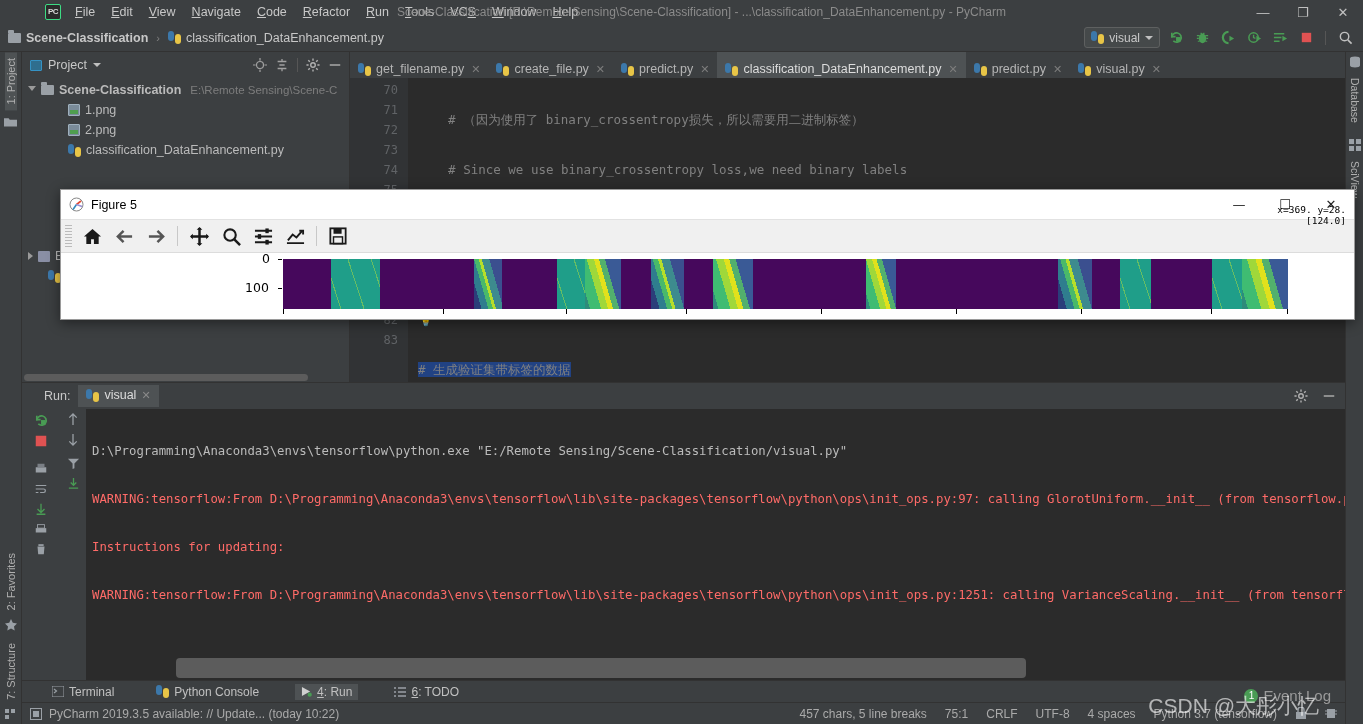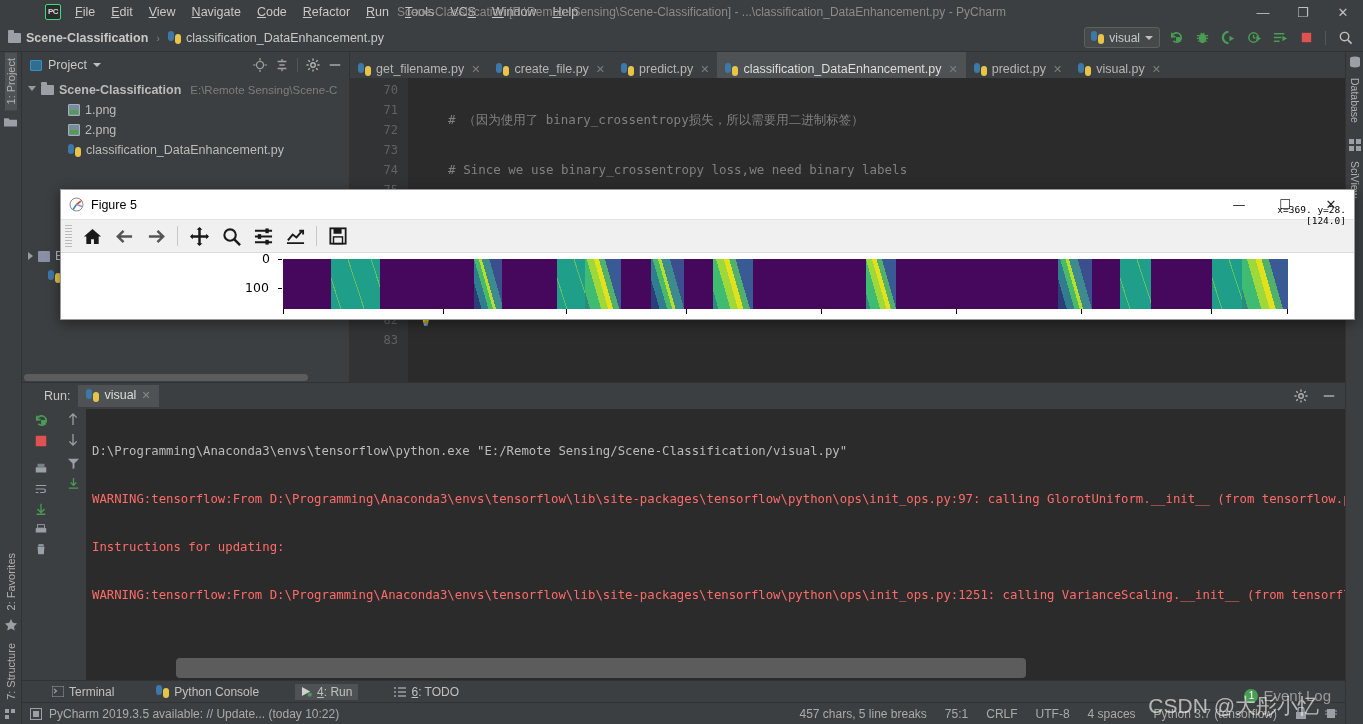--- a/index.html
+++ b/index.html
@@ -457,20 +457,21 @@
               <div style="height:110px"></div>
               <div>82</div>
               <div>83</div>
             </div>
             <div class="lines">
               <div class="cm">    # （因为使用了 binary_crossentropy损失，所以需要用二进制标签）</div>
               <div class="cm">    # Since we use binary_crossentropy loss,we need binary labels</div>
               <div class="cm">    # class_mode='binary',</div>
               <div><span style="padding-left:0">    </span><span class="kw">class_mode</span>=<span class="st">'categorical'</span>)  <span class="cm"># 多分类</span></div>
               <div><span class="bulb">💡</span></div>
+              <div><span class="hl cm"># 生成验证集带标签的数据</span></div>
               
               
               
             </div>
           </div>
         </div>
       </div>
 
       <div class="runwin">
         <div class="run-head">

